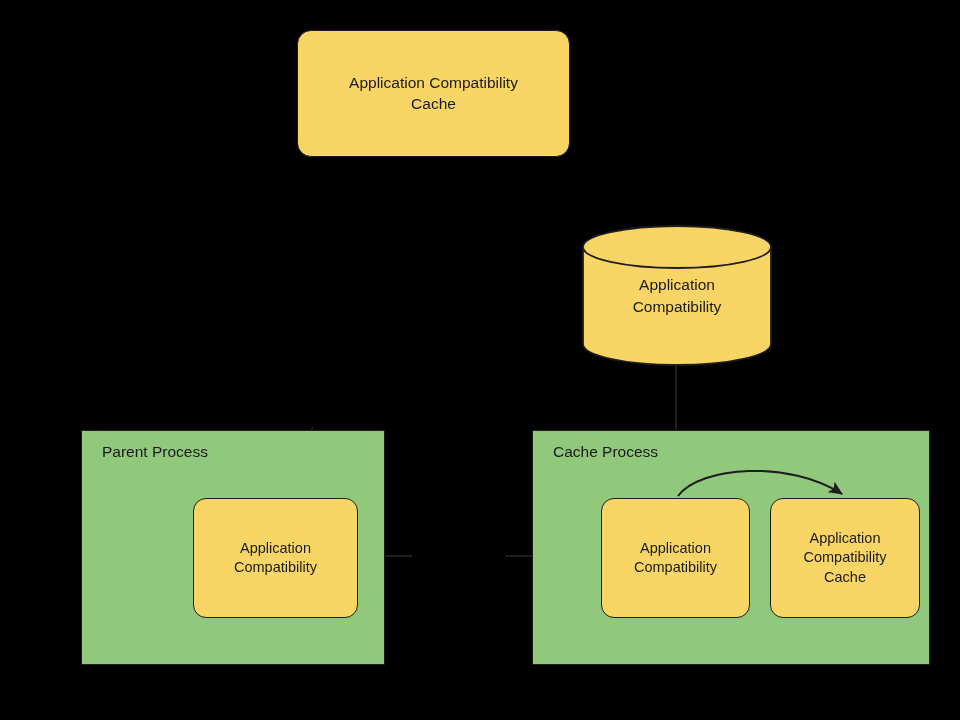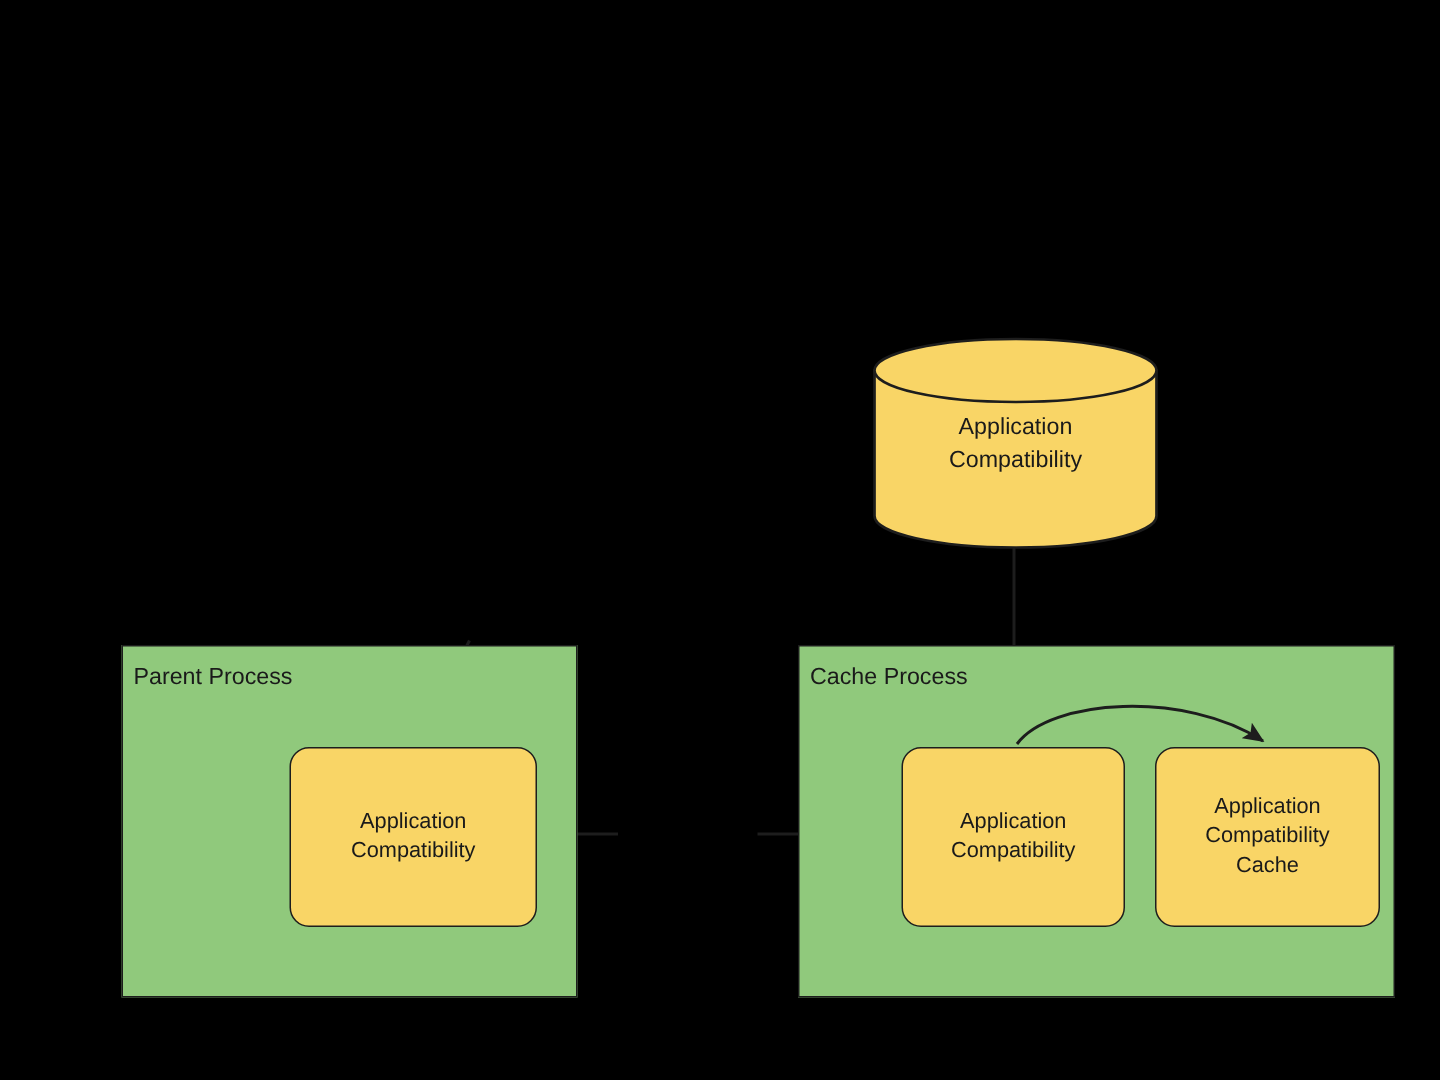--- a/index.html
+++ b/index.html
@@ -72,21 +72,21 @@
   .proc-box {
     position: absolute;
     box-sizing: border-box;
     background: #90C97C;
     border: 1.6px solid #1d1d1d;
   }
   .proc-parent { left: 81px;  top: 430px; width: 304px; height: 235px; }
   .proc-child  { left: 532px; top: 430px; width: 398px; height: 235px; }
   .proc-label {
     position: absolute;
-    left: 7px;
+    left: 20px;
     top: 12px;
     font-size: 15.5px;
     color: #1a1a1a;
     white-space: nowrap;
   }
   
   .comp-box {
     position: absolute;
     box-sizing: border-box;
     background: #F9D566;
@@ -127,20 +127,26 @@
 
     <line x1="676" y1="365" x2="676" y2="495" stroke="#1d1d1d" stroke-width="2" marker-end="url(#arrowEnd)"></line>
 
     <line x1="313" y1="427" x2="279" y2="494" stroke="#1d1d1d" stroke-width="2" marker-end="url(#arrowEnd)"></line>
 
     <line x1="412" y1="556" x2="361" y2="556" stroke="#1d1d1d" stroke-width="2" marker-end="url(#arrowEnd)"></line>
 
     <line x1="505" y1="556" x2="599" y2="556" stroke="#1d1d1d" stroke-width="2" marker-end="url(#arrowEnd)"></line>
   </svg>
 
+  <div class="node cache-node">
+    <div>
+      <div>Application Compatibility</div>
+      <div>Cache</div>
+    </div>
+  </div>
 
   <div class="node db-node">
     <div class="db-label">
       <div>Application</div>
       <div>Compatibility</div>
     </div>
   </div>
 
   <div class="proc-box proc-parent">
     <div class="proc-label">Parent Process</div>

